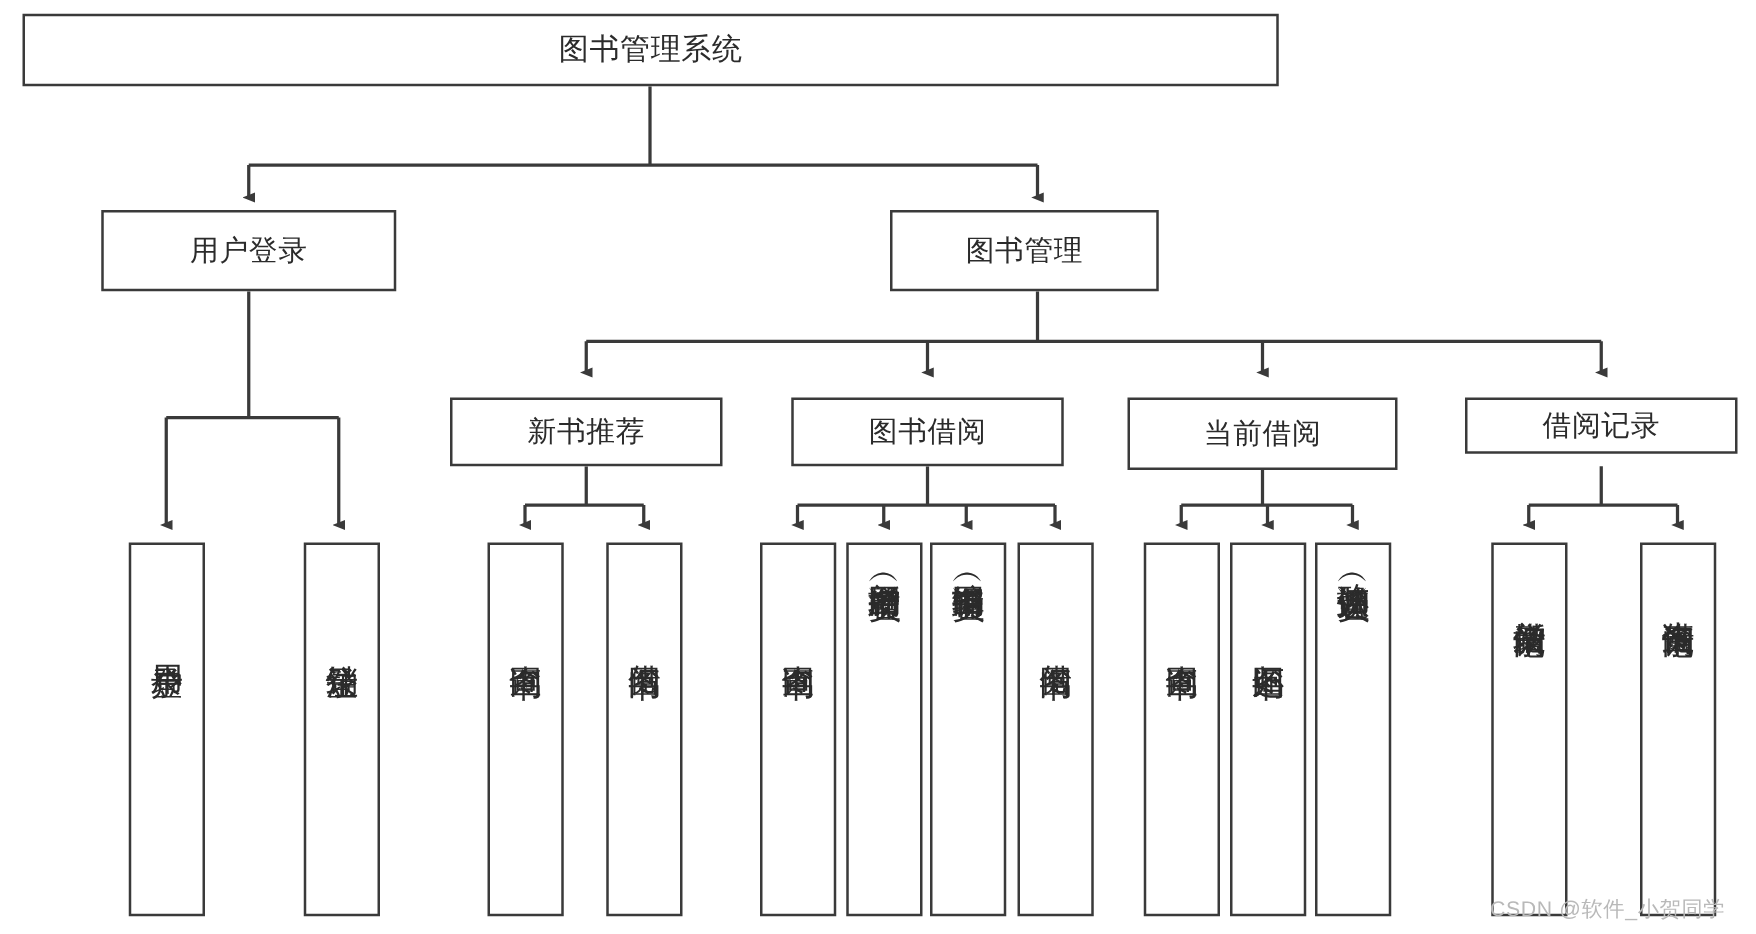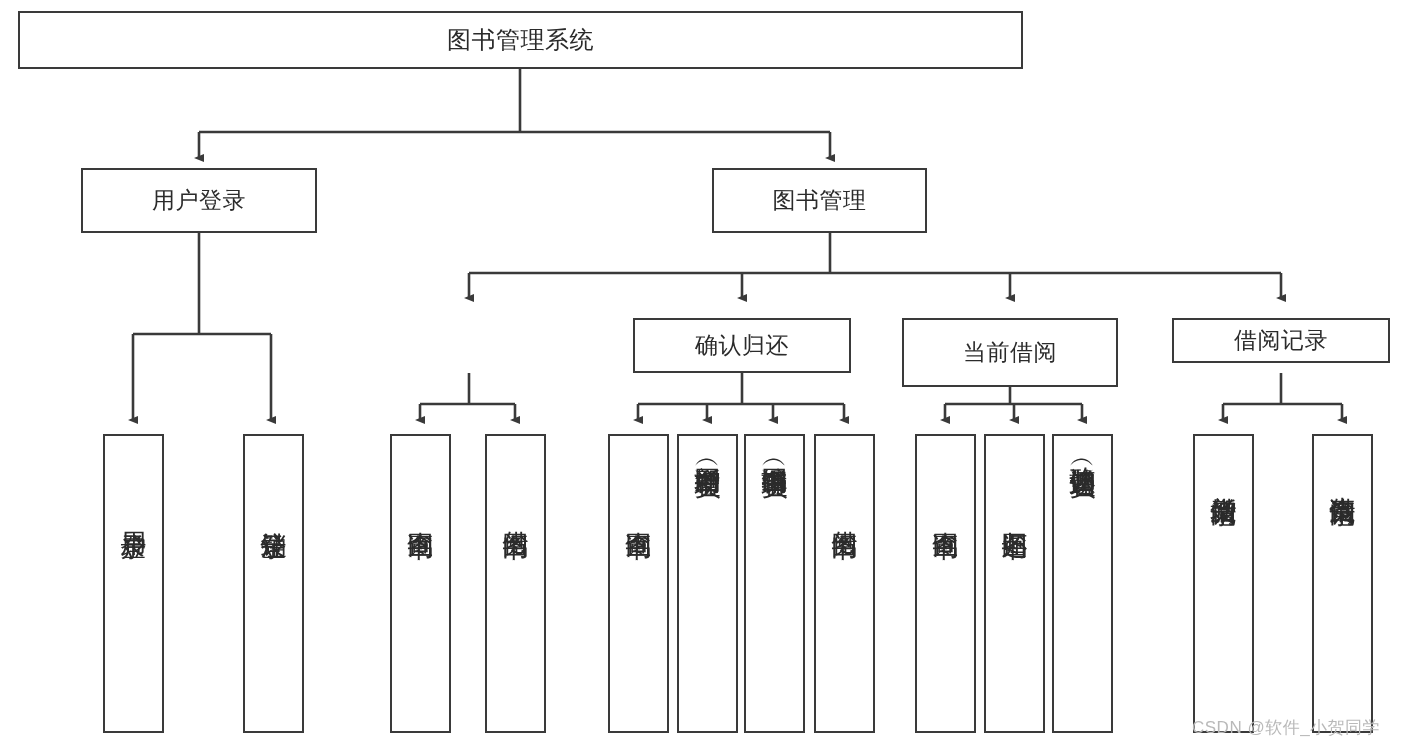--- a/index.html
+++ b/index.html
@@ -128,24 +128,27 @@
     <span class="lbl">图书管理系统</span>
   </div>
 
   <div class="node h-node" style="left:81px; top:168px; width:236px; height:65px;">
     <span class="lbl">用户登录</span>
   </div>
   <div class="node h-node" style="left:712px; top:168px; width:215px; height:65px;">
     <span class="lbl">图书管理</span>
   </div>
 
+  <div class="node h-node" style="left:360px; top:318px; width:218px; height:55px;">
+    <span class="lbl">新书推荐</span>
+  </div>
   <div class="node h-node" style="left:633px; top:318px; width:218px; height:55px;">
-    <span class="lbl">确认归还</span>
+    <span class="lbl">图书借阅</span>
   </div>
-  <div class="node h-node" style="left:902px; top:318px; width:216px; height:69px;">
+  <div class="node h-node" style="left:902px; top:318px; width:216px; height:58px;">
     <span class="lbl">当前借阅</span>
   </div>
   <div class="node h-node" style="left:1172px; top:318px; width:218px; height:45px;">
     <span class="lbl">借阅记录</span>
   </div>
 
   <div class="node v-node" style="left:103px; top:434px; width:61px; height:299px; padding-top:75px;">
     <span class="lbl">用户登录</span>
   </div>
   <div class="node v-node" style="left:243px; top:434px; width:61px; height:299px; padding-top:75px;">

